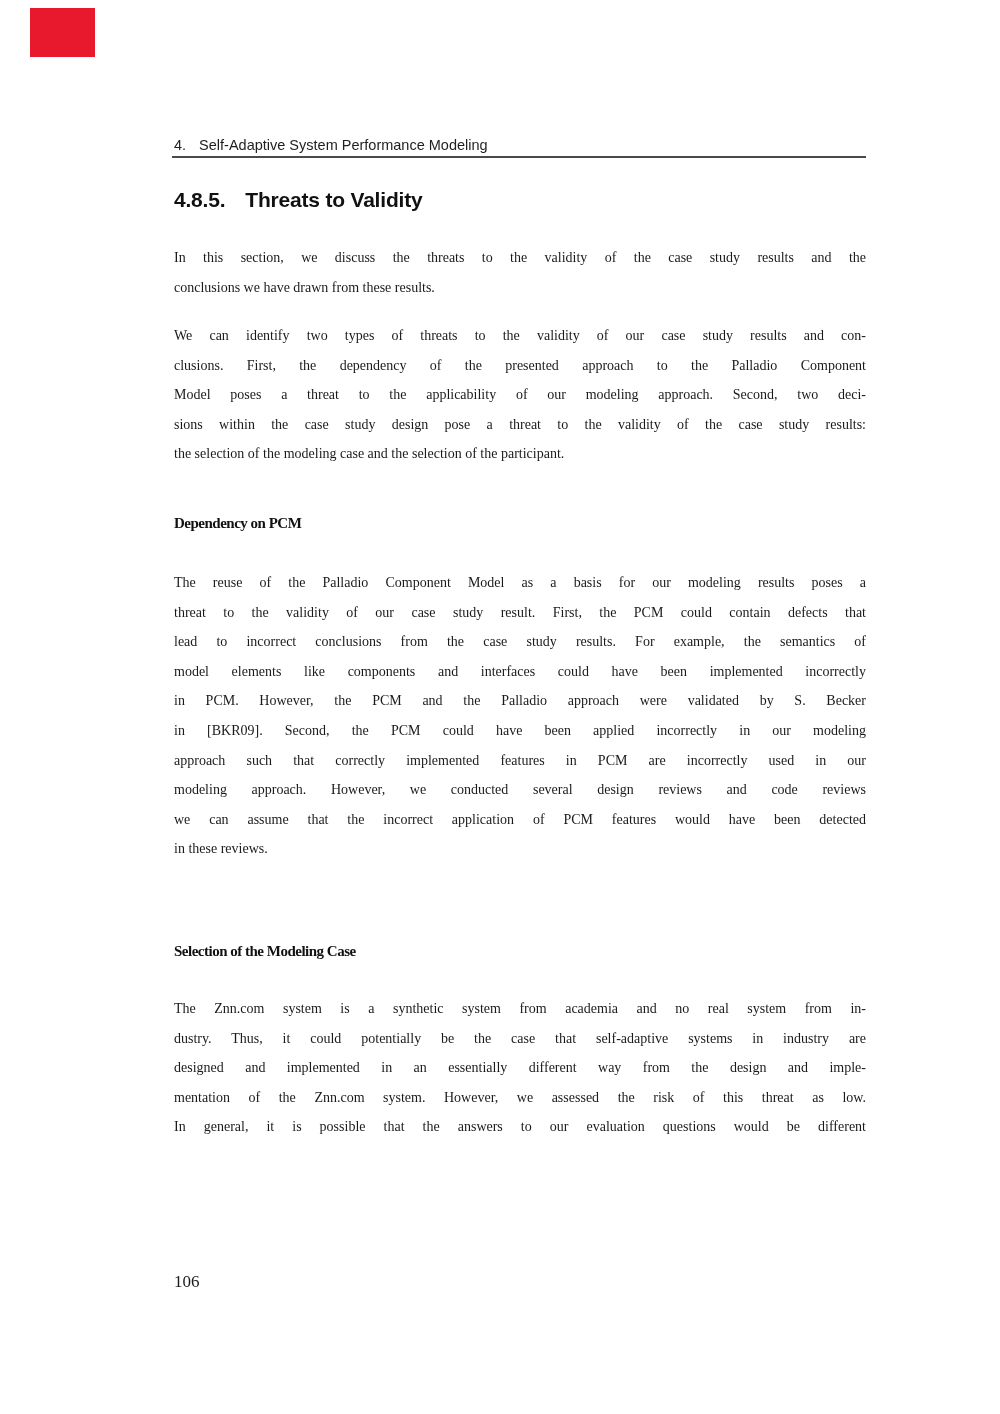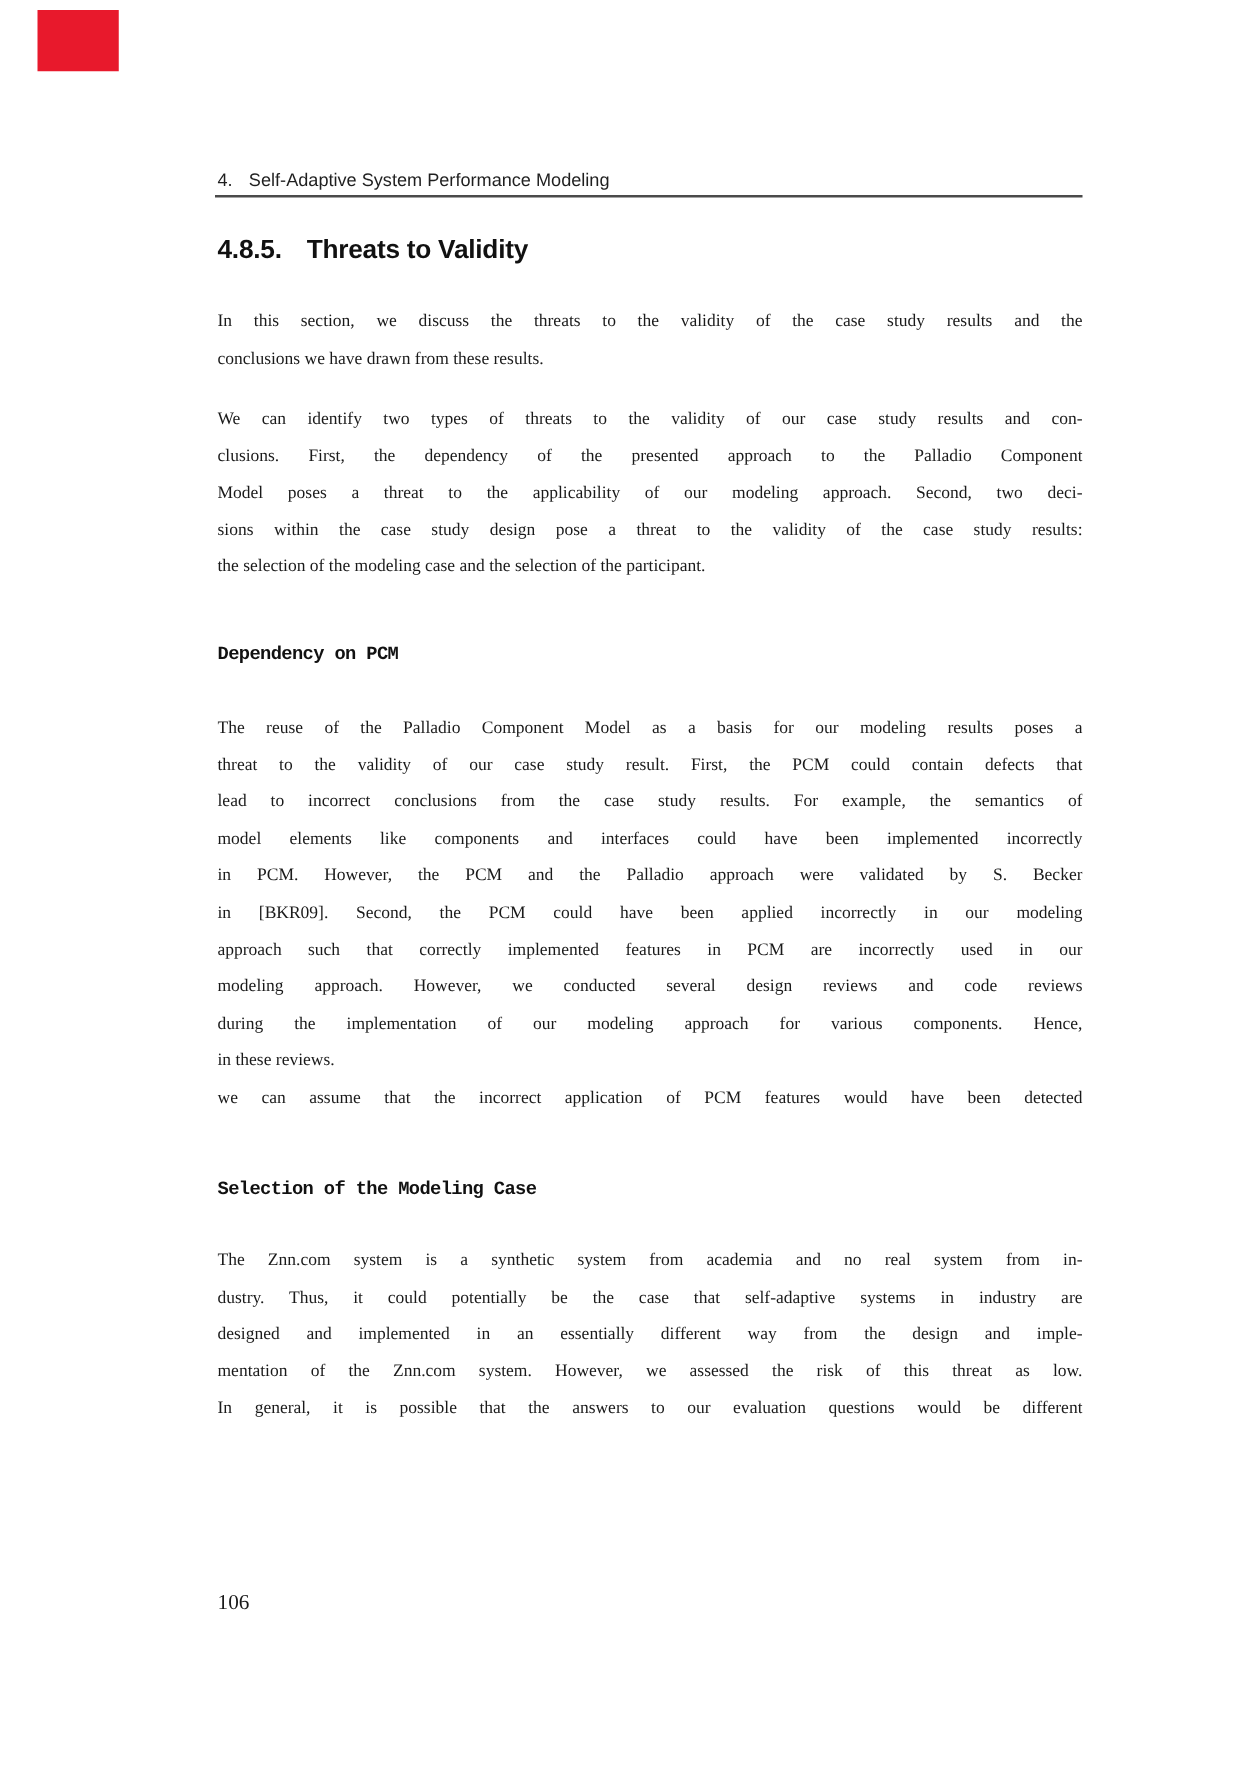--- a/index.html
+++ b/index.html
@@ -46,21 +46,21 @@
   .tline {
     text-align: justify;
     text-align-last: justify;
     height: 29.6px; overflow: hidden;
     hyphens: none;
   }
   .tline.last { text-align-last: left; }
   .em { }
 
   .subhead {
-    font-family: Liberation Mono, monospace;
+    font-family: Liberation Serif, serif;
     font-weight: bold; font-size: 15px; letter-spacing: -0.5px;
     color: #111; white-space: nowrap;
   }
 
   [data-name="intro-paragraph"]       { top: 243px; }
   [data-name="threat-types-paragraph"]{ top: 321px; }
   [data-name="dependency-heading"]    { top: 515px; }
   [data-name="dependency-paragraph"]  { top: 568px; }
   [data-name="selection-heading"]     { top: 943px; }
   [data-name="selection-paragraph"]   { top: 994px; }
@@ -100,23 +100,22 @@
     <div data-name="dependency-heading" class="block subhead">Dependency on PCM</div>
     <div data-name="dependency-paragraph" class="block para">
       <div class="tline" data-name="text-line"><span>The reuse of the Palladio Component Model as a basis for our modeling results poses a</span></div>
       <div class="tline" data-name="text-line"><span>threat to the validity of our case study result. First, the PCM could contain defects that</span></div>
       <div class="tline" data-name="text-line"><span>lead to incorrect conclusions from the case study results. For example, the semantics of</span></div>
       <div class="tline" data-name="text-line"><span>model elements like components and interfaces could have been implemented incorrectly</span></div>
       <div class="tline" data-name="text-line"><span>in PCM. However, the PCM and the Palladio approach were validated by S. Becker</span></div>
       <div class="tline" data-name="text-line"><span>in [BKR09]. Second, the PCM could have been applied incorrectly in our modeling</span></div>
       <div class="tline" data-name="text-line"><span>approach such that correctly implemented features in PCM are incorrectly used in our</span></div>
       <div class="tline" data-name="text-line"><span>modeling approach. However, we conducted several design reviews and code reviews</span></div>
-      <div class="tline" data-name="text-line"><span>during the implementation of our modeling approach for various components. Hence,</span></div>
+      <div class="tline" data-name="text-line"><span>we can assume that the incorrect application of PCM features would have been detected</span></div>
       <div class="tline last" data-name="text-line"><span>in these reviews.</span></div>
-      <div class="tline" data-name="text-line"><span>we can assume that the incorrect application of PCM features would have been detected</span></div>
     </div>
     <div data-name="selection-heading" class="block subhead">Selection of the Modeling Case</div>
     <div data-name="selection-paragraph" class="block para">
       <div class="tline" data-name="text-line"><span>The Znn.com system is a synthetic system from academia and no real system from in-</span></div>
       <div class="tline" data-name="text-line"><span>dustry. Thus, it could potentially be the case that self-adaptive systems in industry are</span></div>
       <div class="tline" data-name="text-line"><span>designed and implemented in an essentially different way from the design and imple-</span></div>
       <div class="tline" data-name="text-line"><span>mentation of the Znn.com system. However, we assessed the risk of this threat as low.</span></div>
       <div class="tline" data-name="text-line"><span>In general, it is possible that the answers to our evaluation questions would be different</span></div>
     </div>
   </div>

